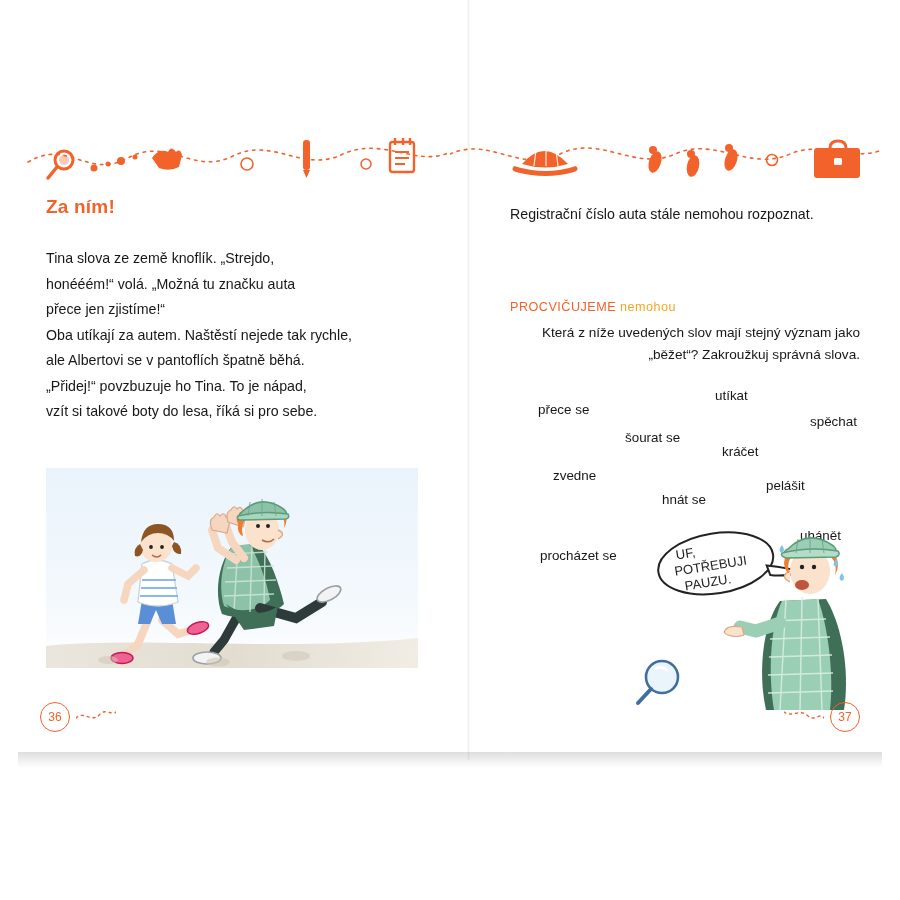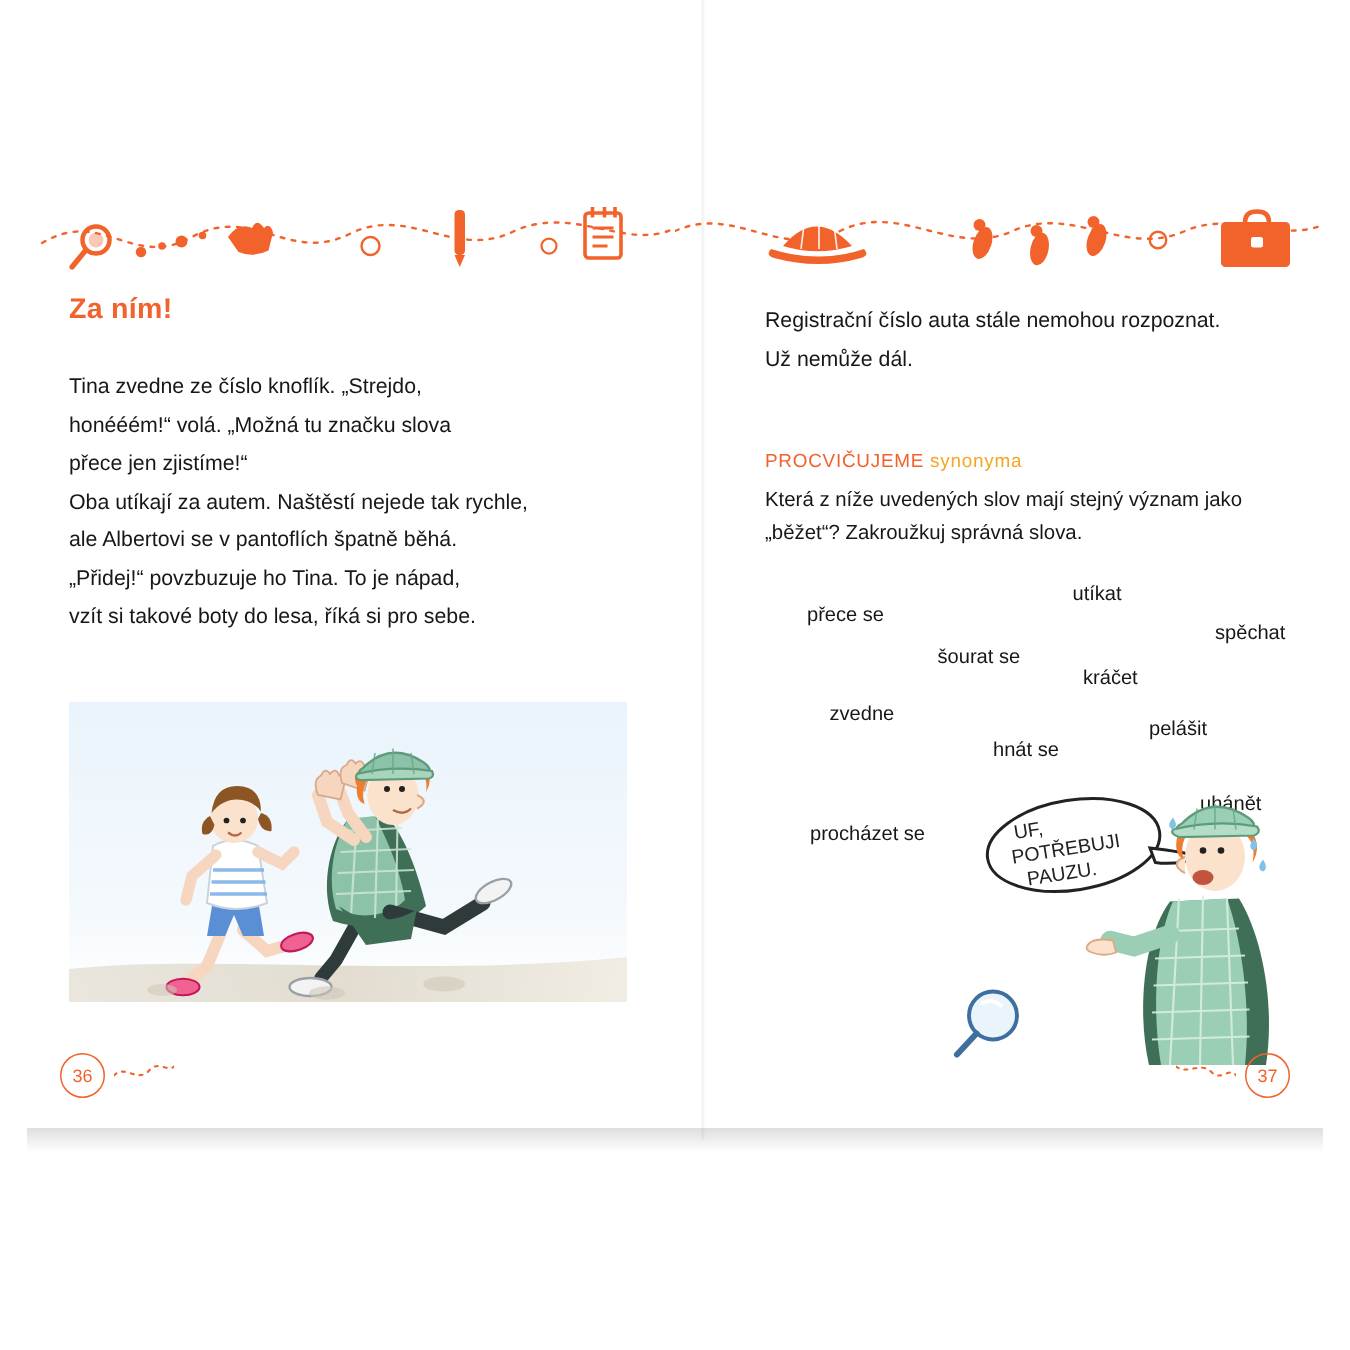--- a/index.html
+++ b/index.html
@@ -93,20 +93,21 @@
   .exercise-head .kw { color: #f2622b; }
   .exercise-head .sub { color: #f5a623; }
 
   .exercise-prompt {
     position: absolute;
     left: 60px; top: 322px;
     width: 350px;
     font-size: 13.6px;
     line-height: 22px;
     color: #17171a;
+    text-align: right;
   }
 
   
   .word-cloud {
     position: absolute;
     left: 0; top: 388px;
     width: 432px; height: 160px;
   }
   .word {
     position: absolute;
@@ -194,22 +195,22 @@
             <line x1="377" y1="10" x2="377" y2="17" stroke="#f2622b" stroke-width="2.4"></line>
             <line x1="385" y1="10" x2="385" y2="17" stroke="#f2622b" stroke-width="2.4"></line>
             <line x1="392" y1="10" x2="392" y2="17" stroke="#f2622b" stroke-width="2.4"></line>
           </g>
         </svg>
       </div>
 
       <div class="chapter-title">Za ním!</div>
 
       <div class="body-text">
-        <p>Tina zvedne ze číslo knoflík. „Strejdo,</p>
-        <p>honééém!“ volá. „Možná tu značku slova</p>
+        <p>Tina slova ze země knoflík. „Strejdo,</p>
+        <p>honééém!“ volá. „Možná tu značku auta</p>
         <p>přece jen zjistíme!“</p>
         <p>Oba utíkají za autem. Naštěstí nejede tak rychle,</p>
         <p>ale Albertovi se v pantoflích špatně běhá.</p>
         <p>„Přidej!“ povzbuzuje ho Tina. To je nápad,</p>
         <p>vzít si takové boty do lesa, říká si pro sebe.</p>
       </div>
 
       <div class="illo-left">
         <svg width="372" height="220" viewBox="0 0 372 220">
 
@@ -355,26 +356,25 @@
           <g>
             <rect x="364" y="20" width="46" height="30" rx="3" fill="#f2622b"></rect>
             <path d="M380,20 q0,-7 8,-7 q8,0 8,7" fill="none" stroke="#f2622b" stroke-width="3"></path>
             <rect x="384" y="30" width="8" height="7" rx="1.5" fill="#ffffff"></rect>
           </g>
         </svg>
       </div>
 
       <div class="r-intro">
         <p>Registrační číslo auta stále nemohou rozpoznat.</p>
-        <p>Už nemůže dál.</p>
       </div>
 
       <div class="exercise-head">
         <span class="kw">PROCVIČUJEME</span>
-        <span class="sub">synonyma</span>
+        <span class="sub">nemohou</span>
       </div>
 
       <div class="exercise-prompt">Která z níže uvedených slov mají stejný význam jako „běžet“? Zakroužkuj správná slova.</div>
 
       <div class="word-cloud">
         <span class="word" style="left:88px;  top:14px;">přece se</span>
         <span class="word" style="left:265px; top:0px;">utíkat</span>
         <span class="word" style="left:360px; top:26px;">spěchat</span>
         <span class="word" style="left:175px; top:42px;">šourat se</span>
         <span class="word" style="left:272px; top:56px;">kráčet</span>

